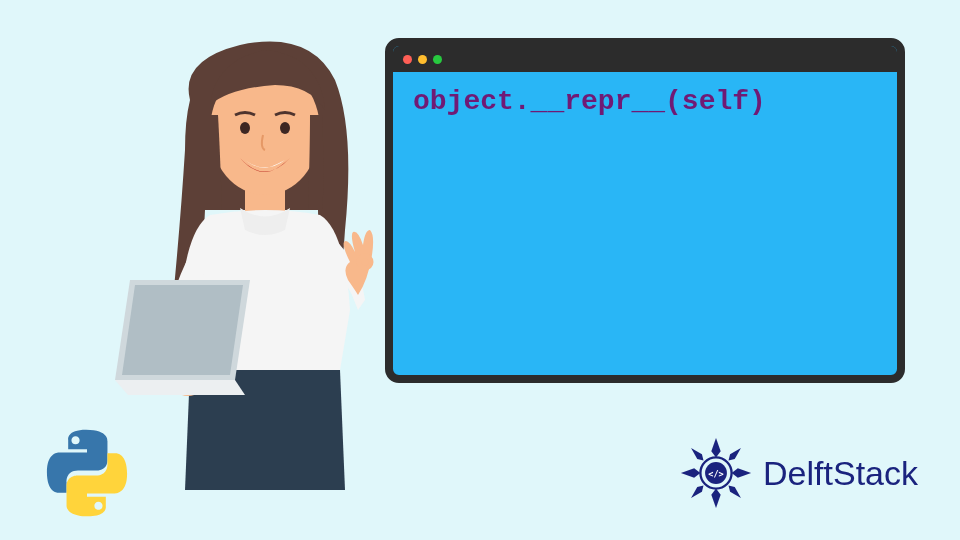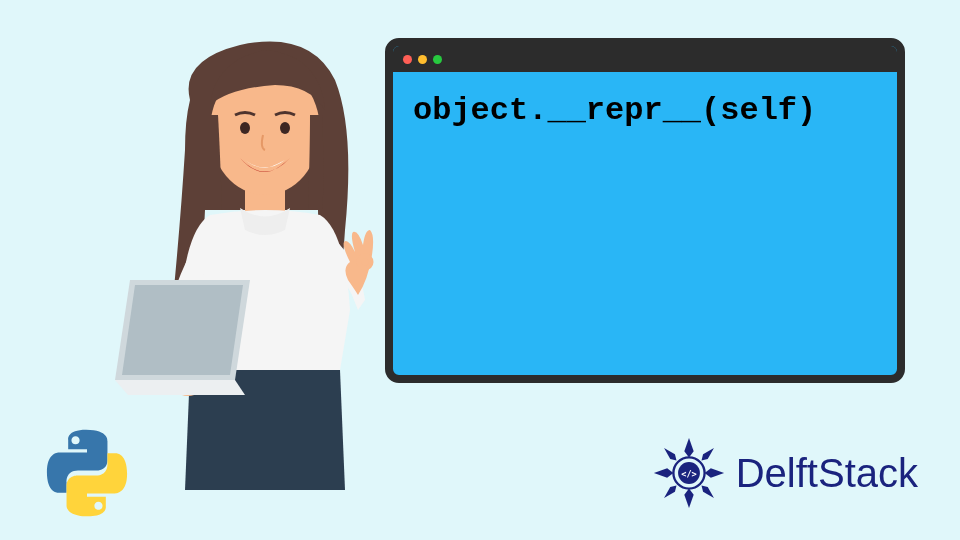--- a/index.html
+++ b/index.html
@@ -28,25 +28,25 @@
       display: flex;
       align-items: center;
       padding-left: 10px;
       gap: 6px;
     }
     .dot { width: 9px; height: 9px; border-radius: 50%; }
     .dot.red { background: #ff5f56; }
     .dot.yellow { background: #ffbd2e; }
     .dot.green { background: #27c93f; }
     .code {
-      padding: 20px 20px;
+      padding: 14px 20px;
       font-family: "Courier New", monospace;
-      font-size: 32px;
+      font-size: 28px;
       font-weight: bold;
-      color: #000000;
+      color: #701a75;
       white-space: nowrap;
     }
     .woman {
       position: absolute;
       top: 30px;
       left: 110px;
       width: 320px;
       height: 460px;
     }
     .python-logo {
@@ -58,21 +58,21 @@
     }
     .delft-logo {
       position: absolute;
       bottom: 28px;
       right: 42px;
       display: flex;
       align-items: center;
       gap: 8px;
     }
     .delft-text {
-      font-size: 40px;
+      font-size: 34px;
       color: #1a237e;
       font-weight: 500;
     }
     .mandala {
       width: 78px;
       height: 78px;
     }
   </style>
 </head>
 <body>

